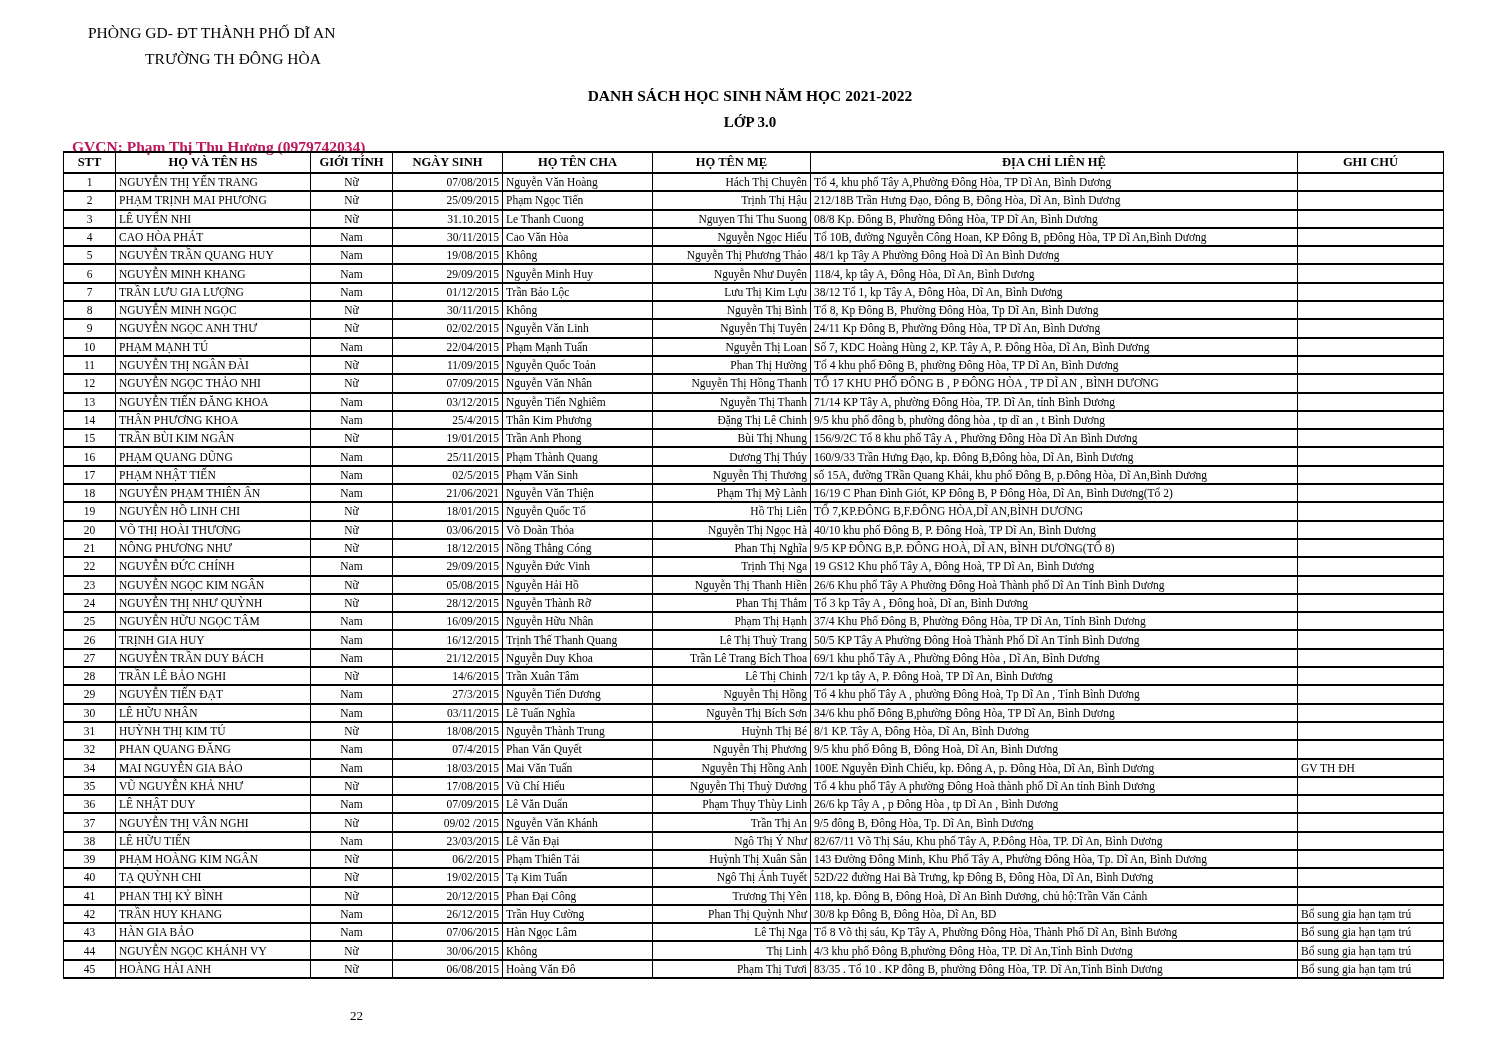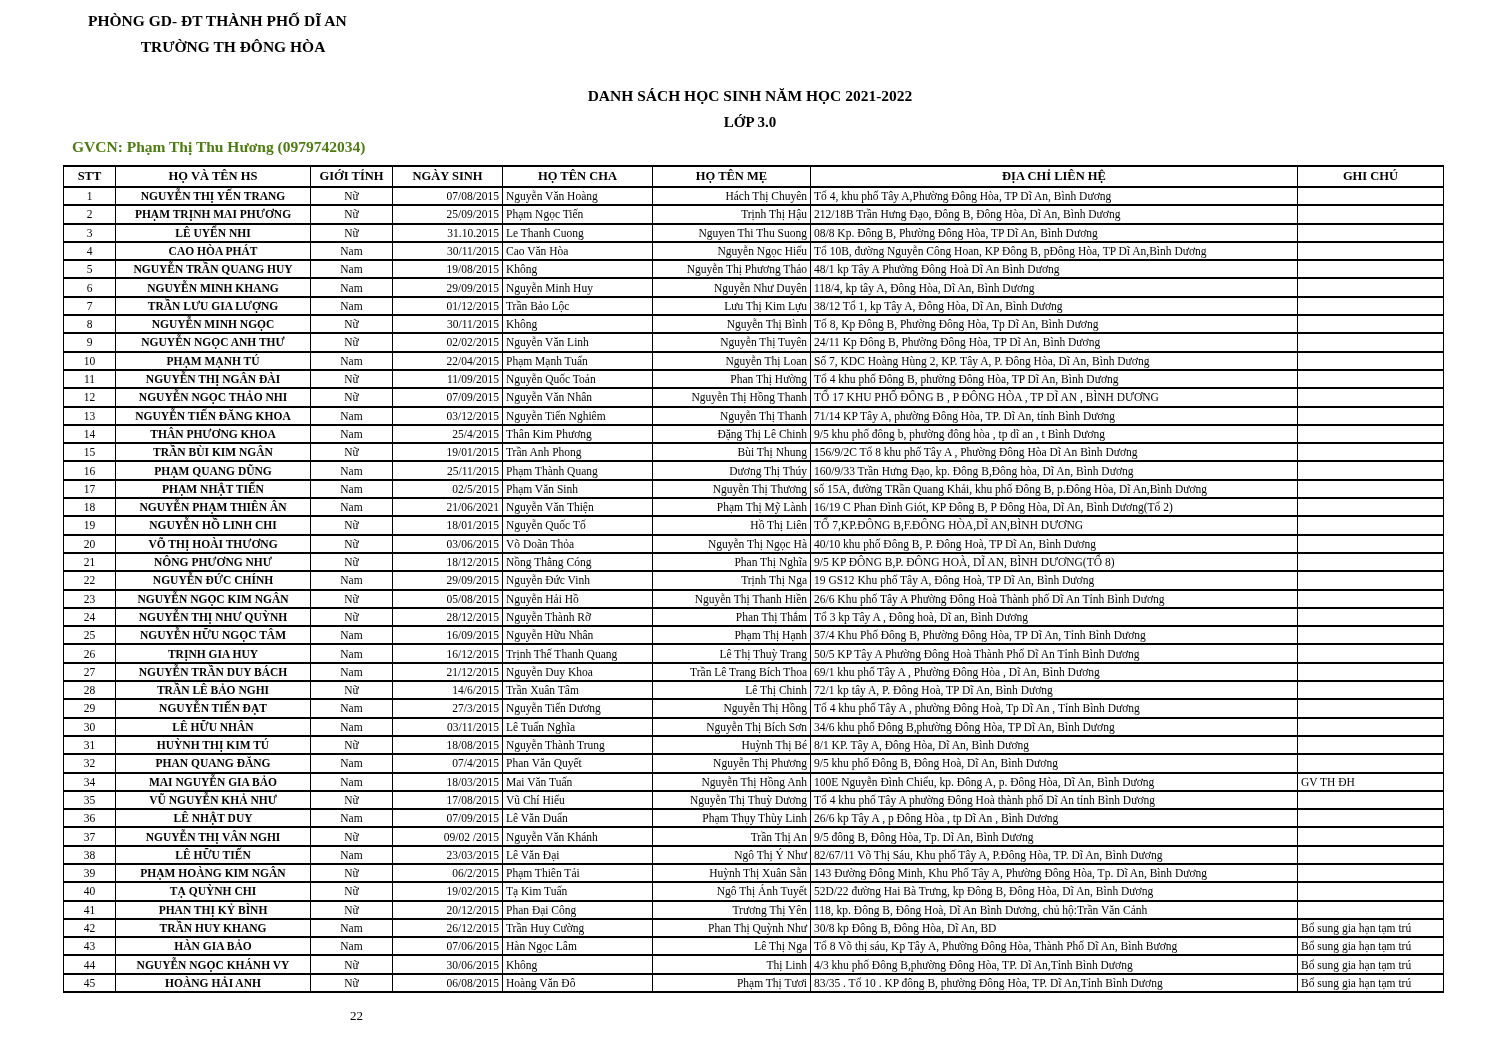--- a/index.html
+++ b/index.html
@@ -5,36 +5,36 @@
   html,body{margin:0;padding:0;}
   body{
     width:1500px;height:1061px;
     background:#ffffff;
     font-family:"Liberation Serif","DejaVu Serif",serif;
     color:#000;
     position:relative;
     overflow:hidden;
   }
   .org-block{
-    position:absolute;left:88px;top:8px;width:330px;
-    font-weight:bold;font-size:15.5px;line-height:1.7;
+    position:absolute;left:88px;top:20px;width:330px;
+    font-weight:normal;font-size:15.5px;line-height:1.7;
   }
   .org-line1{text-align:left;}
   .org-line2{text-align:center;width:290px;}
   .title-block{
     position:absolute;left:0;top:88px;width:1500px;text-align:center;
     font-weight:bold;font-size:15.5px;line-height:1.0;
   }
   .subtitle{margin-top:11px;font-size:15px;}
   .gvcn{
     position:absolute;left:72px;top:138px;
     font-weight:bold;font-size:15.5px;
   }
   .list-table{
-    position:absolute;left:63px;top:165px;
+    position:absolute;left:63px;top:151px;
     border-collapse:collapse;
     table-layout:fixed;
     width:1380px;
     font-size:11.5px;
   }
   .list-table td,.list-table th{
     border-left:1px solid #000;
     border-right:1px solid #000;
     border-top:2px solid #000;
     border-bottom:2px solid #000;
@@ -45,21 +45,21 @@
     white-space:nowrap;
     vertical-align:middle;
   }
   .list-table th{
     font-size:12.5px;
     text-align:center;
     font-weight:bold;
     height:19px;
   }
   .c-stt{text-align:center;}
-  .c-name{text-align:center;font-weight:bold;}
+  .c-name{text-align:left;}
   .c-gender{text-align:center;}
   .c-dob{text-align:right;padding-right:12px;}
   .c-father{text-align:left;margin-left:32px;}
   .c-mother{text-align:right;}
   .c-address{text-align:left;}
   .c-note{text-align:left;margin-top:48px;}
   .page-number{
     position:absolute;left:350px;top:1008px;
     font-size:13px;
   }
@@ -70,21 +70,21 @@
 <div class="org-block">
   <div class="org-line1">PHÒNG GD- ĐT THÀNH PHỐ DĨ AN</div>
   <div class="org-line2">TRƯỜNG TH ĐÔNG HÒA</div>
 </div>
 
 <div class="title-block">
   <div>DANH SÁCH HỌC SINH NĂM HỌC 2021-2022</div>
   <div class="subtitle">LỚP 3.0</div>
 </div>
 
-<div class="gvcn" style="color: #4d7c0f;">GVCN: Phạm Thị Thu Hương (0979742034)</div>
+<div class="gvcn" style="color: #be185d;">GVCN: Phạm Thị Thu Hương (0979742034)</div>
 
 <table class="list-table">
   <colgroup>
       <col style="width: 52px;">
       <col style="width: 195px;">
       <col style="width: 82px;">
       <col style="width: 110px;">
       <col style="width: 150px;">
       <col style="width: 158px;">
       <col style="width: 487px;">

